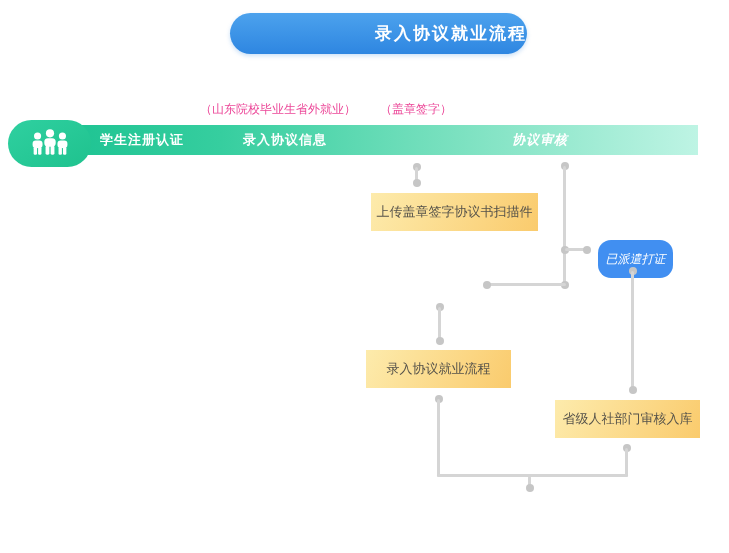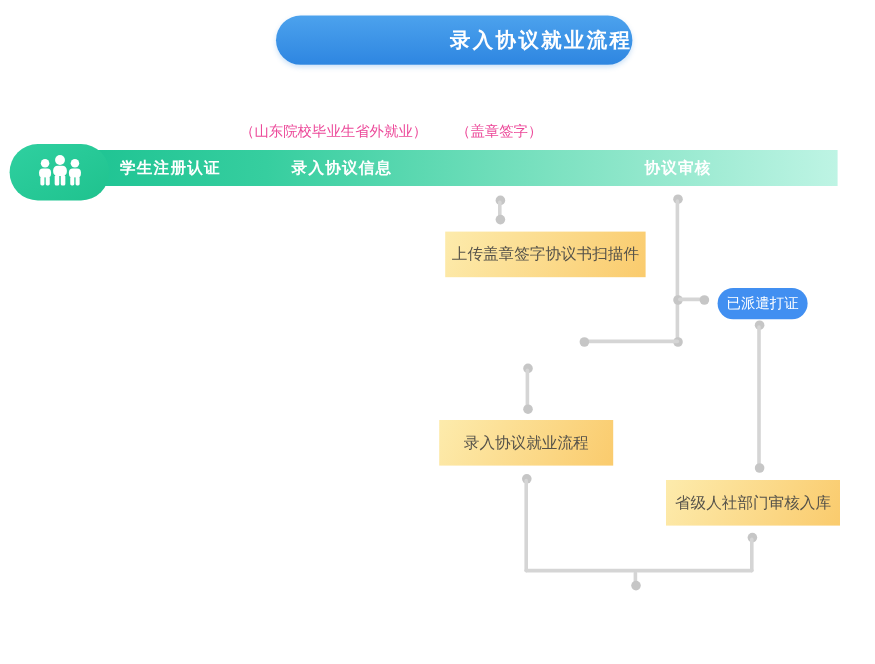--- a/index.html
+++ b/index.html
@@ -45,22 +45,22 @@
     background:linear-gradient(115deg,#FDEBAC 0%,#FACB6D 100%);
     color:#55524A;font-size:13px;white-space:nowrap;
   }
   
   .pill{
     position:absolute;display:flex;align-items:center;justify-content:center;
     color:#ffffff;font-size:12px;white-space:nowrap;
   }
   .pill-orange{left:403px;top:276px;width:74px;height:27px;border-radius:14px;
     background:linear-gradient(180deg,#FAA63F 0%,#F8952D 100%);}
-  .pill-blue{left:598px;top:240px;width:75px;height:26px;border-radius:13px;
-    background:#418FF1;}
+  .pill-blue{left:598px;top:240px;width:75px;height:38px;border-radius:13px;
+    background:#418FF1;font-style:italic;}
   .pill-end{
     position:absolute;left:467px;top:500px;width:131px;height:34px;border-radius:17px;
     background:linear-gradient(110deg,#FBDF85 0%,#F9CD55 100%);
     display:flex;align-items:center;justify-content:center;
     color:#54514A;font-size:13px;white-space:nowrap;
   }
 </style>
 </head>
 <body>
 
@@ -69,21 +69,21 @@
   <div class="title-pill">
     <span>录入协议就业流程</span>
   </div>
 
   <div class="annotation" style="left:278px;">（山东院校毕业生省外就业）</div>
   <div class="annotation" style="left:416px;">（盖章签字）</div>
 
   <div class="bar"></div>
   <div class="step-label" style="left:142px;">学生注册认证</div>
   <div class="step-label" style="left:285px;">录入协议信息</div>
-  <div class="step-label" style="left:565px;">协议审核</div>
+  <div class="step-label" style="left:540px;font-style:italic;">协议审核</div>
 
   <div class="badge">
     <span style="display:flex;">
       <svg width="46" height="32" viewBox="0 0 50 36" fill="#ffffff" xmlns="http://www.w3.org/2000/svg">
 
         <circle cx="11" cy="9" r="4"></circle>
         <rect x="5.4" y="14" width="11.2" height="8.5" rx="3.6"></rect>
         <rect x="6.6" y="21.5" width="3.8" height="8.5" rx="1.4"></rect>
         <rect x="11.6" y="21.5" width="3.8" height="8.5" rx="1.4"></rect>
 

